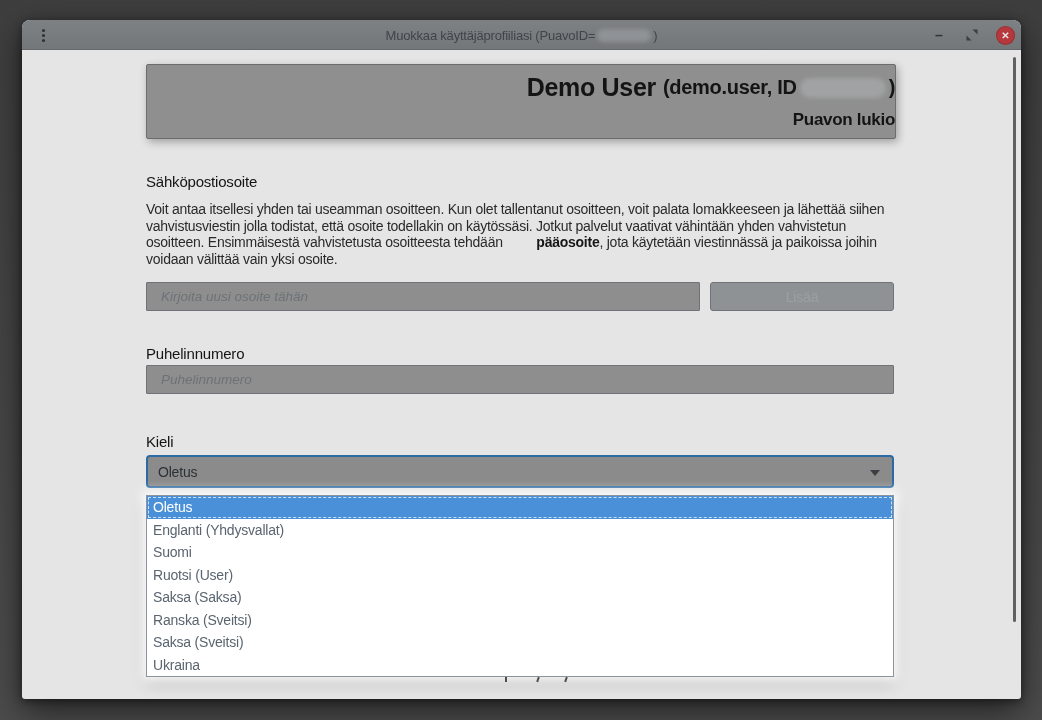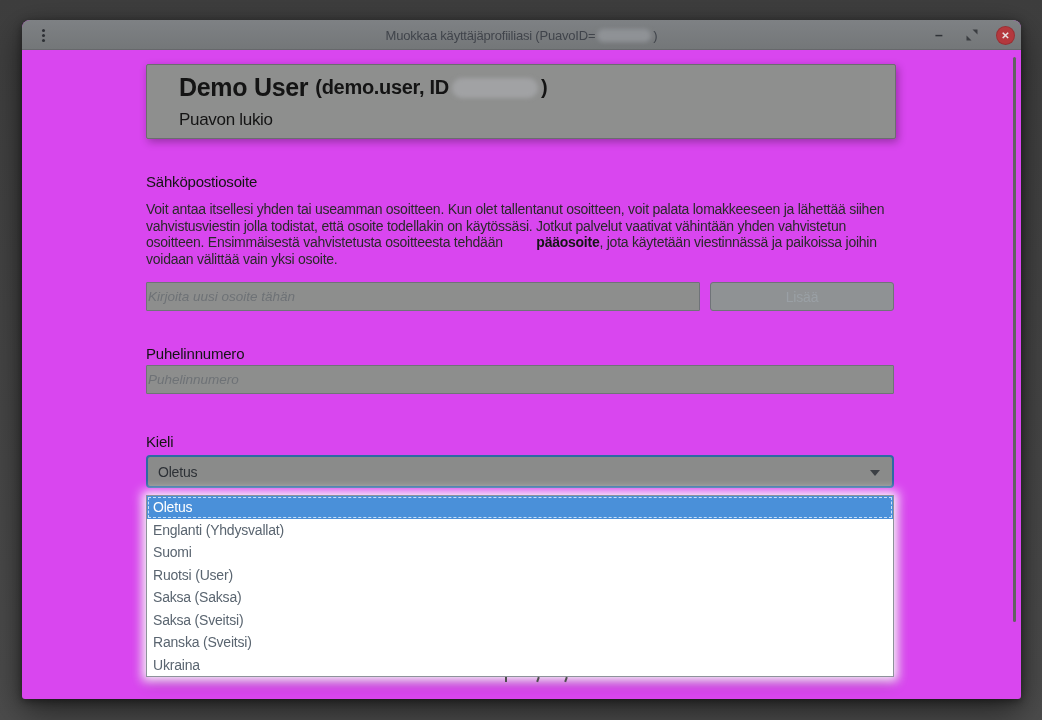--- a/index.html
+++ b/index.html
@@ -4,21 +4,21 @@
 <style>
   * { margin:0; padding:0; box-sizing:border-box; }
   html,body { width:1042px; height:720px; overflow:hidden; }
   body {
     font-family:"Liberation Sans", sans-serif;
     background:linear-gradient(#3e3e3e, #4c4c4c);
     position:relative;
   }
   .window {
     position:absolute; left:22px; top:20px; width:999px; height:679px;
-    background:#d946ef;
+    background:#e5e5e5;
     border-radius:8px 8px 3px 3px;
     box-shadow:0 12px 34px rgba(0,0,0,0.55), 0 2px 8px rgba(0,0,0,0.45);
     overflow:hidden;
   }
   .titlebar {
     position:absolute; left:0; top:0; right:0; height:30px;
     background:linear-gradient(#7e8184,#747779);
     border-bottom:1px solid #66686b;
     display:flex; align-items:center;
   }
@@ -50,45 +50,44 @@
   }
   .content { position:absolute; left:0; top:30px; right:0; bottom:0; }
   .col { position:absolute; left:124px; width:750px; }
 
   .profile-card {
     top:14px; height:75px;
     background:#8e8f8e;
     border:1px solid #6b6d6f;
     border-radius:2px;
     box-shadow:2px 3px 8px rgba(0,0,0,0.30);
-    display:flex; flex-direction:column; align-items:flex-start; justify-content:center;
+    display:flex; flex-direction:column; align-items:flex-end; justify-content:center;
     color:#141414;
-    padding-left:32px;
   }
   .profile-line1 { font-weight:bold; font-size:20px; letter-spacing:-0.3px; display:flex; align-items:center; }
   .profile-name { font-size:25px; margin-right:7px; }
   .profile-card .blur-blob { width:86px; height:20px; background:#a1a2a4; border-radius:10px; margin:0 3px; }
-  .profile-school { font-weight:normal; font-size:17px; margin-top:8px; letter-spacing:-0.3px; }
+  .profile-school { font-weight:bold; font-size:17px; margin-top:8px; letter-spacing:-0.3px; }
 
   .section-heading { position:absolute; left:124px; font-weight:normal; font-size:15px; color:#141414; letter-spacing:-0.2px; }
   .h-email { top:123px; }
   .h-phone { top:295px; }
   .h-lang  { top:383px; }
 
   .email-desc {
     top:151px; font-size:14px; line-height:16.6px; color:#2a2a2a; letter-spacing:-0.25px;
   }
   .email-desc b { color:#161616;margin-left:30px; }
 
   .text-input {
     position:absolute; height:29px;
     background:#8d8e8d;
     border:1px solid #6f7378; border-radius:1px;
     font-family:"Liberation Sans", sans-serif;
-    font-size:13.5px; color:#2b2b2b; padding:0 1px; outline:none;
+    font-size:13.5px; color:#2b2b2b; padding:0 14px; outline:none;
   }
   .text-input::placeholder { font-style:italic; color:#6e7276; opacity:1; }
   .email-input { left:124px; top:232px; width:554px; }
   .add-btn {
     position:absolute; left:688px; top:232px; width:184px; height:29px;
     background:#8f9294; border:1px solid #6f7378; border-radius:3px;
     color:#9aa0a5; font-size:14px; letter-spacing:-0.2px;
     display:flex; align-items:center; justify-content:center; cursor:pointer;
   }
   .phone-input { left:124px; top:315px; width:748px; }
@@ -191,22 +190,22 @@
       <span>Oletus</span>
       <span class="caret"></span>
     </div>
 
     <div class="dropdown">
       <div class="opt selected">Oletus</div>
       <div class="opt">Englanti (Yhdysvallat)</div>
       <div class="opt">Suomi</div>
       <div class="opt">Ruotsi (User)</div>
       <div class="opt">Saksa (Saksa)</div>
+      <div class="opt">Ranska (Sveitsi)</div>
       <div class="opt">Saksa (Sveitsi)</div>
-      <div class="opt">Ranska (Sveitsi)</div>
       <div class="opt">Ukraina</div>
     </div>
 
     <div class="clipped-remnant">
         <i></i>
         <i></i>
         <i></i>
       </div>
 
   </div>

